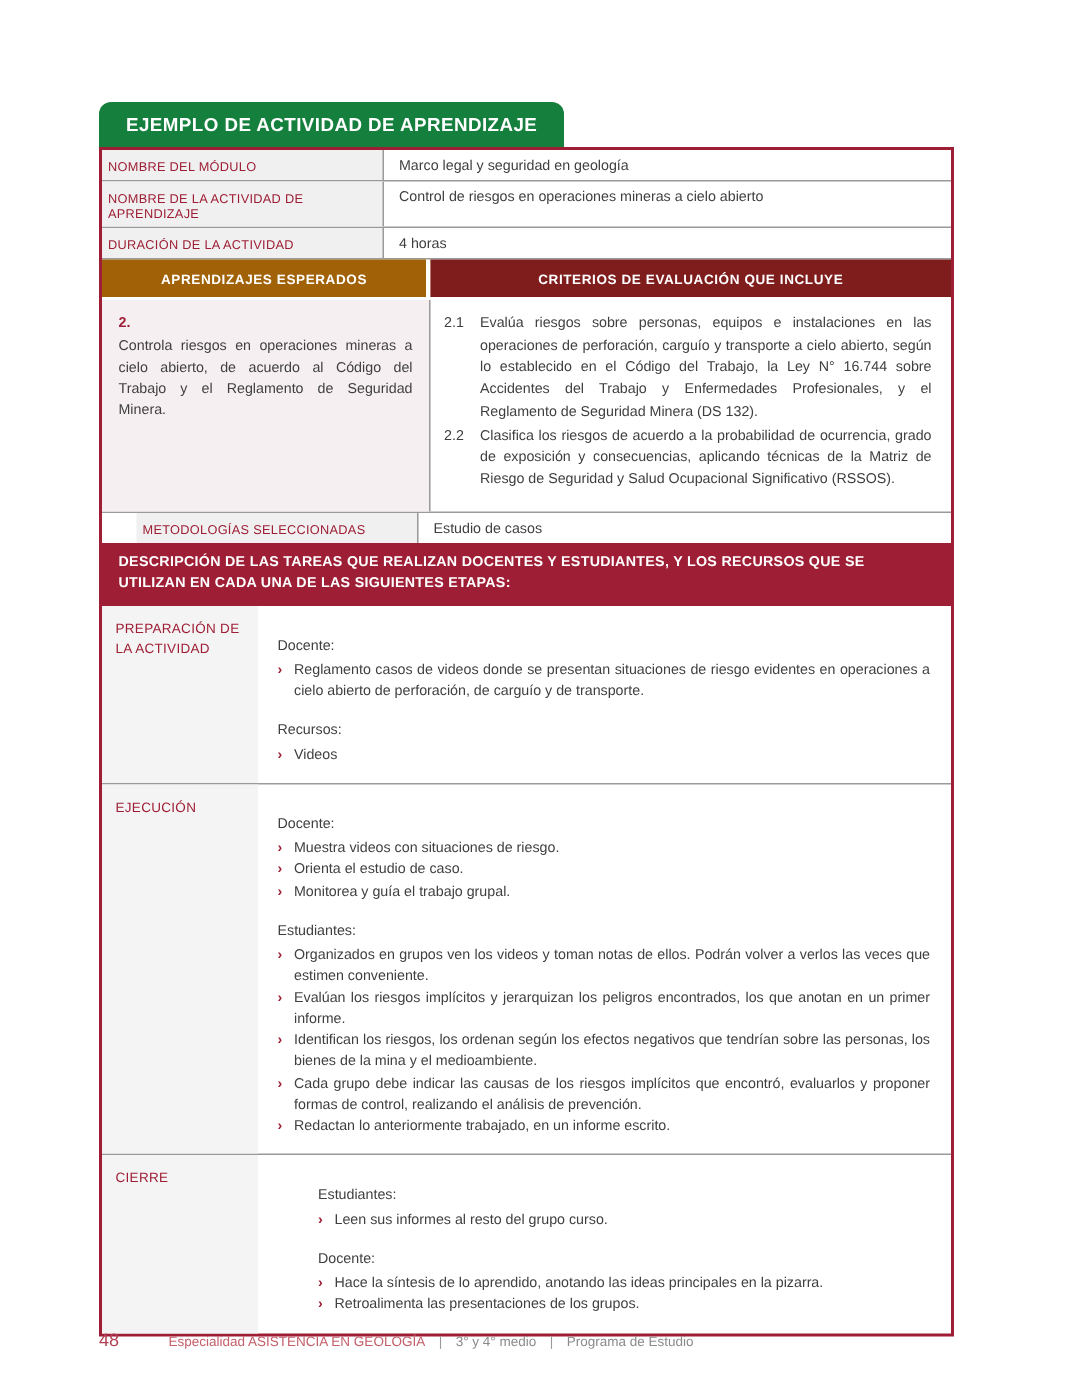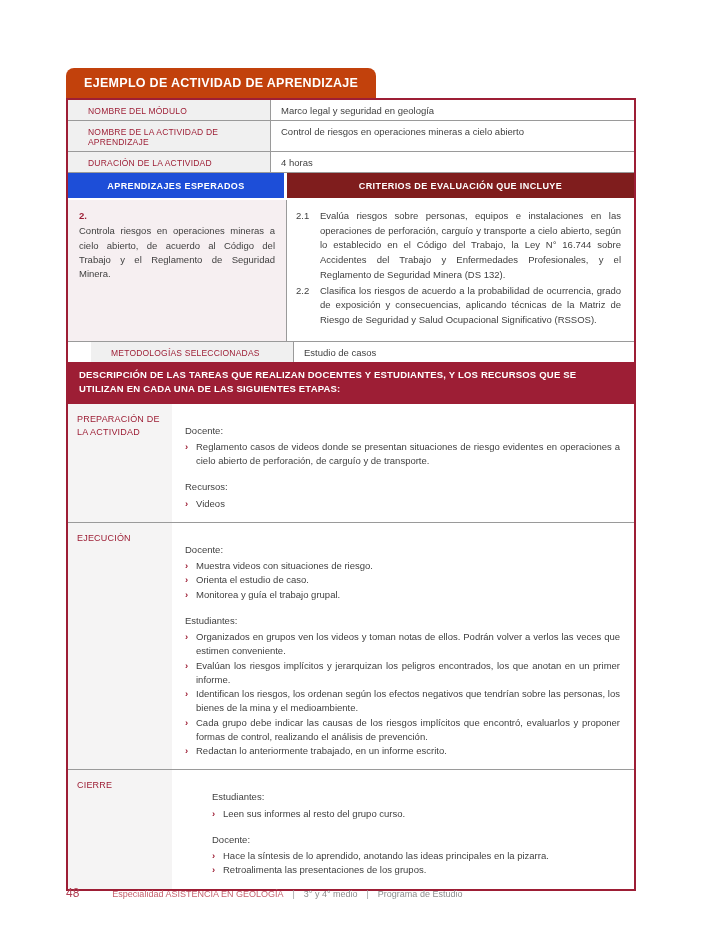--- a/index.html
+++ b/index.html
@@ -2,33 +2,33 @@
 <html><head>
 <meta charset="utf-8">
 <style>
   * { margin:0; padding:0; box-sizing:border-box; }
   html,body { width:720px; height:932px; background:#ffffff; overflow:hidden;
     font-family:"Liberation Sans","DejaVu Sans",sans-serif; color:#3f3f3f; }
   .page { position:relative; width:720px; height:932px; }
 
   .doc { position:absolute; left:66px; top:68px; width:570px; }
 
-  .banner { display:inline-block; background:#c2410c; color:#fff; font-weight:bold;
+  .banner { display:inline-block; background:#15803d; color:#fff; font-weight:bold;
     font-size:12.5px; letter-spacing:.3px; height:30px; line-height:30px;
     padding:0 18px; border-radius:8px 8px 0 0; }
 
   .tbl { border:2px solid #9D1E35; background:#fff; }
 
   .inforow { display:flex; border-bottom:1px solid #9a9a9a; align-items:stretch; }
-  .inforow .lbl { width:203px; flex-shrink:0; background:#f0f0f0; color:#9D1E35;
-    font-size:8.5px; letter-spacing:.2px; padding:6px 20px 4px; border-right:1px solid #9a9a9a; }
+  .inforow .lbl { width:188px; flex-shrink:0; background:#f0f0f0; color:#9D1E35;
+    font-size:8.5px; letter-spacing:.2px; padding:6px 4px 4px; border-right:1px solid #9a9a9a; }
   .inforow .val { flex:1; font-size:9.5px; padding:5px 10px 4px; }
 
   .hdrrow { display:flex; align-items:stretch; border-bottom:2px solid #fff; }
-  .hdr-left { width:219px; flex-shrink:0; background:#1d4ed8; color:#fff; text-align:center;
+  .hdr-left { width:219px; flex-shrink:0; background:#a16207; color:#fff; text-align:center;
     font-size:9px; letter-spacing:.4px; padding:8px 4px 7px; border-right:3px solid #fff; font-weight:bold; }
   .hdr-right { flex:1; background:#7f1d1d; color:#fff; text-align:center;
     font-size:9px; letter-spacing:.4px; padding:8px 4px 7px; font-weight:bold; }
 
   .aerow { display:flex; align-items:stretch; border-bottom:1px solid #9a9a9a; min-height:142px; }
   .ae-cell { width:219px; flex-shrink:0; background:#f6eff1; border-right:1px solid #9a9a9a;
     padding:9px 11px; font-size:9.5px; line-height:1.5; }
   .ae-num { color:#9D1E35; font-weight:bold; margin-bottom:1px; }
   .ae-text { text-align:justify; }
   .crit-cell { flex:1; padding:9px 13px 9px 9px; font-size:9.5px; }

